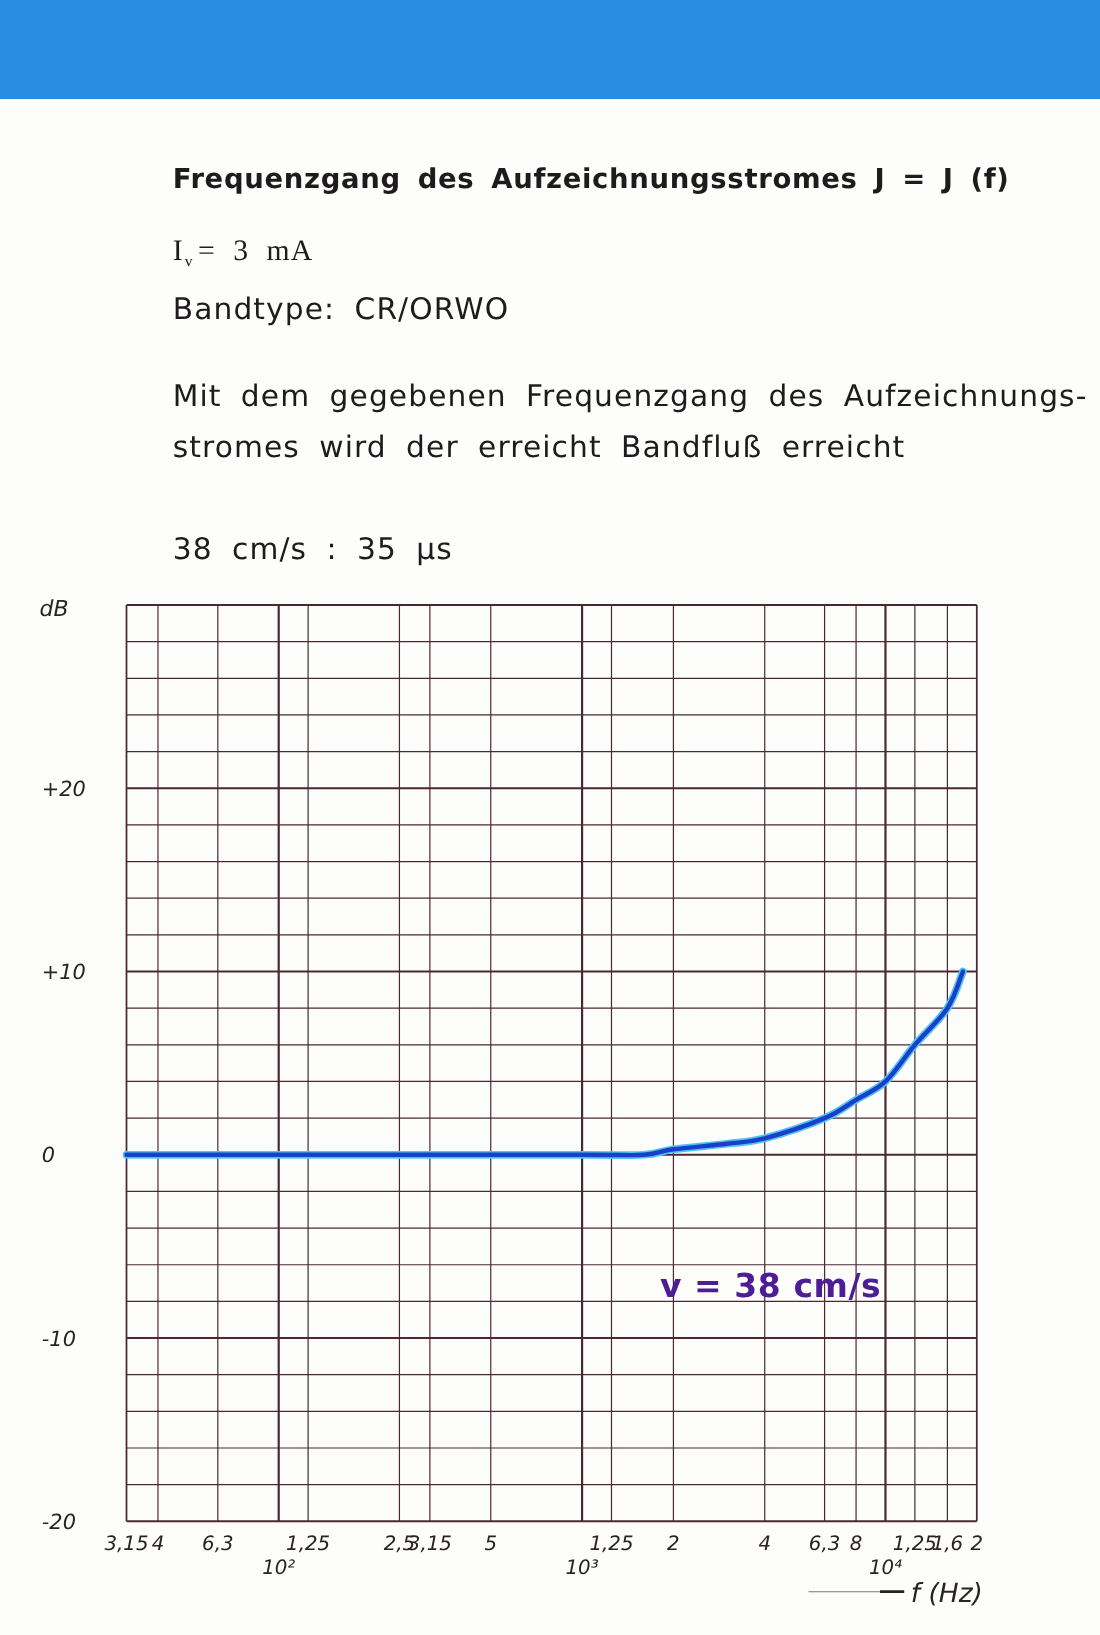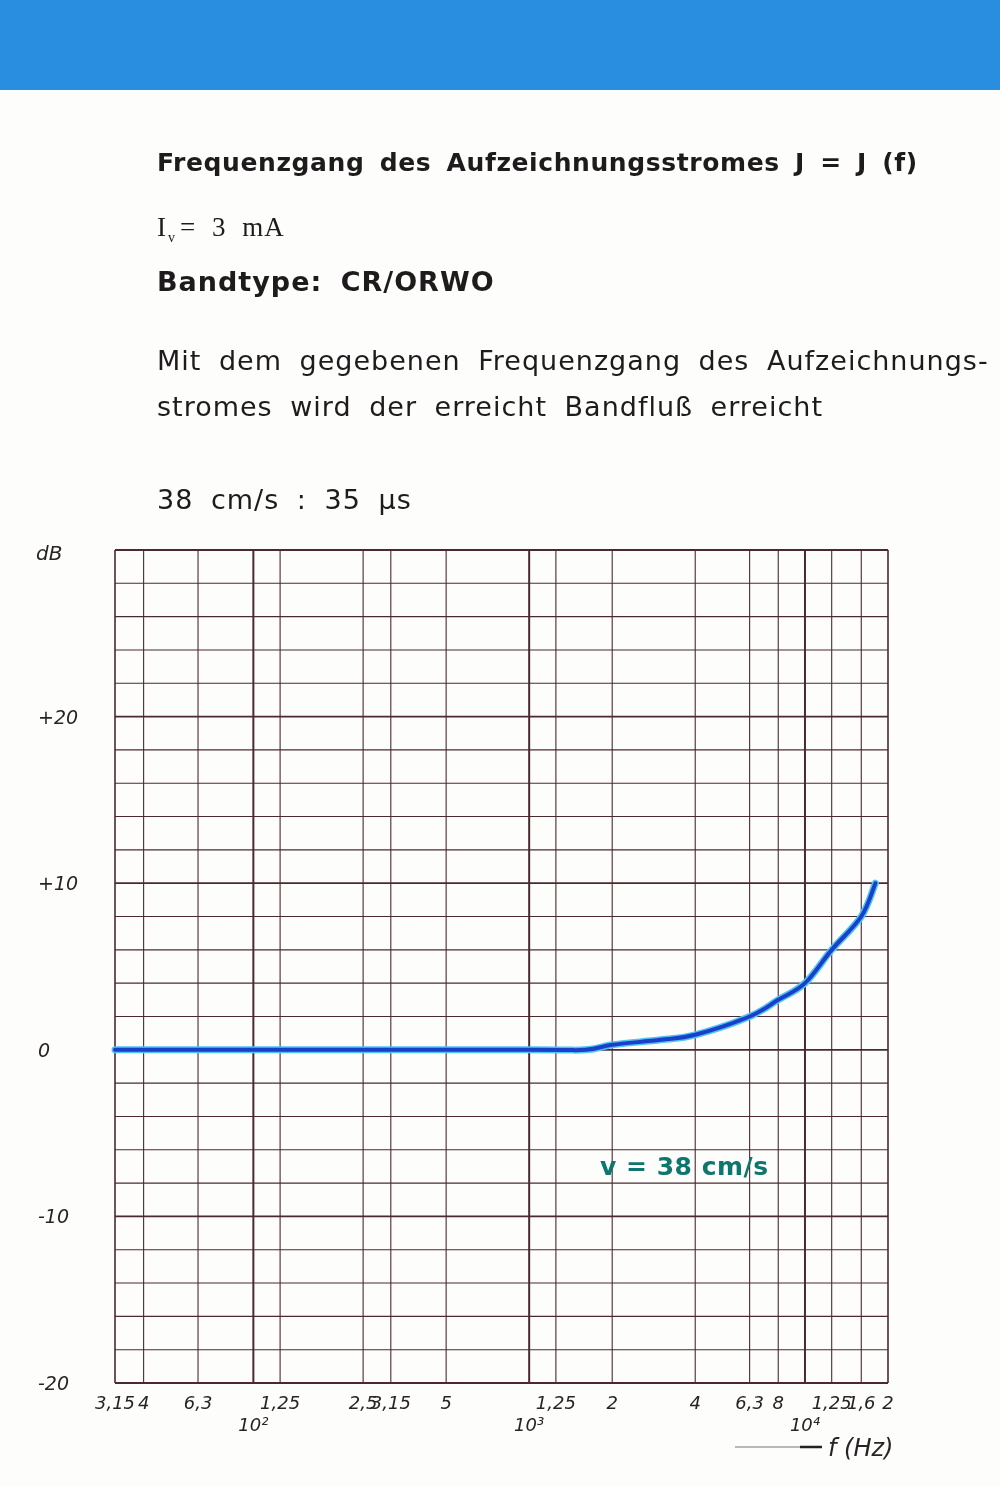--- a/index.html
+++ b/index.html
@@ -15,30 +15,30 @@
   }
   .text-block { position: absolute; left: 113px; margin-left: 44px; }
   .title {
     top: 148px; font-size: 25px; font-weight: bold; letter-spacing: 0.6px;
     word-spacing: 6px;
   }
   .line {
     font-size: 27px; letter-spacing: 1px; word-spacing: 8px;
   }
   .l1 { top: 212px; font-family: Liberation Serif, serif; }
-  .l2 { top: 266px; font-weight: bold; }
+  .l2 { top: 266px; }
   .l3 { top: 345px; }
   .l4 { top: 391px; }
   .l5 { top: 484px; }
   .sub { font-size: 14px; vertical-align: -6px; margin-left: 1px; margin-right: 4px; }
   svg.chart { position: absolute; left: 0; top: 0; }
   .axis-label { font-family: "DejaVu Sans", sans-serif; font-style: italic; fill: #2a2325; }
   .curve-label {
-    position: absolute; left: 600px; top: 1152px; font-size: 25px; font-weight: bold;
-    color: #0f766e; letter-spacing: 0.5px;
+    position: absolute; left: 600px; top: 1152px; font-size: 30px; font-weight: bold;
+    color: #4c1d95; letter-spacing: 0.5px;
   }
 </style>
 </head>
 <body>
 
 <div class="top-band"></div>
 
 <div class="text-block title">Frequenzgang des Aufzeichnungsstromes J = J (f)</div>
 <div class="text-block line l1"><span>I</span><span class="sub">v</span><span>= 3 mA</span></div>
 <div class="text-block line l2">Bandtype: CR/ORWO</div>

